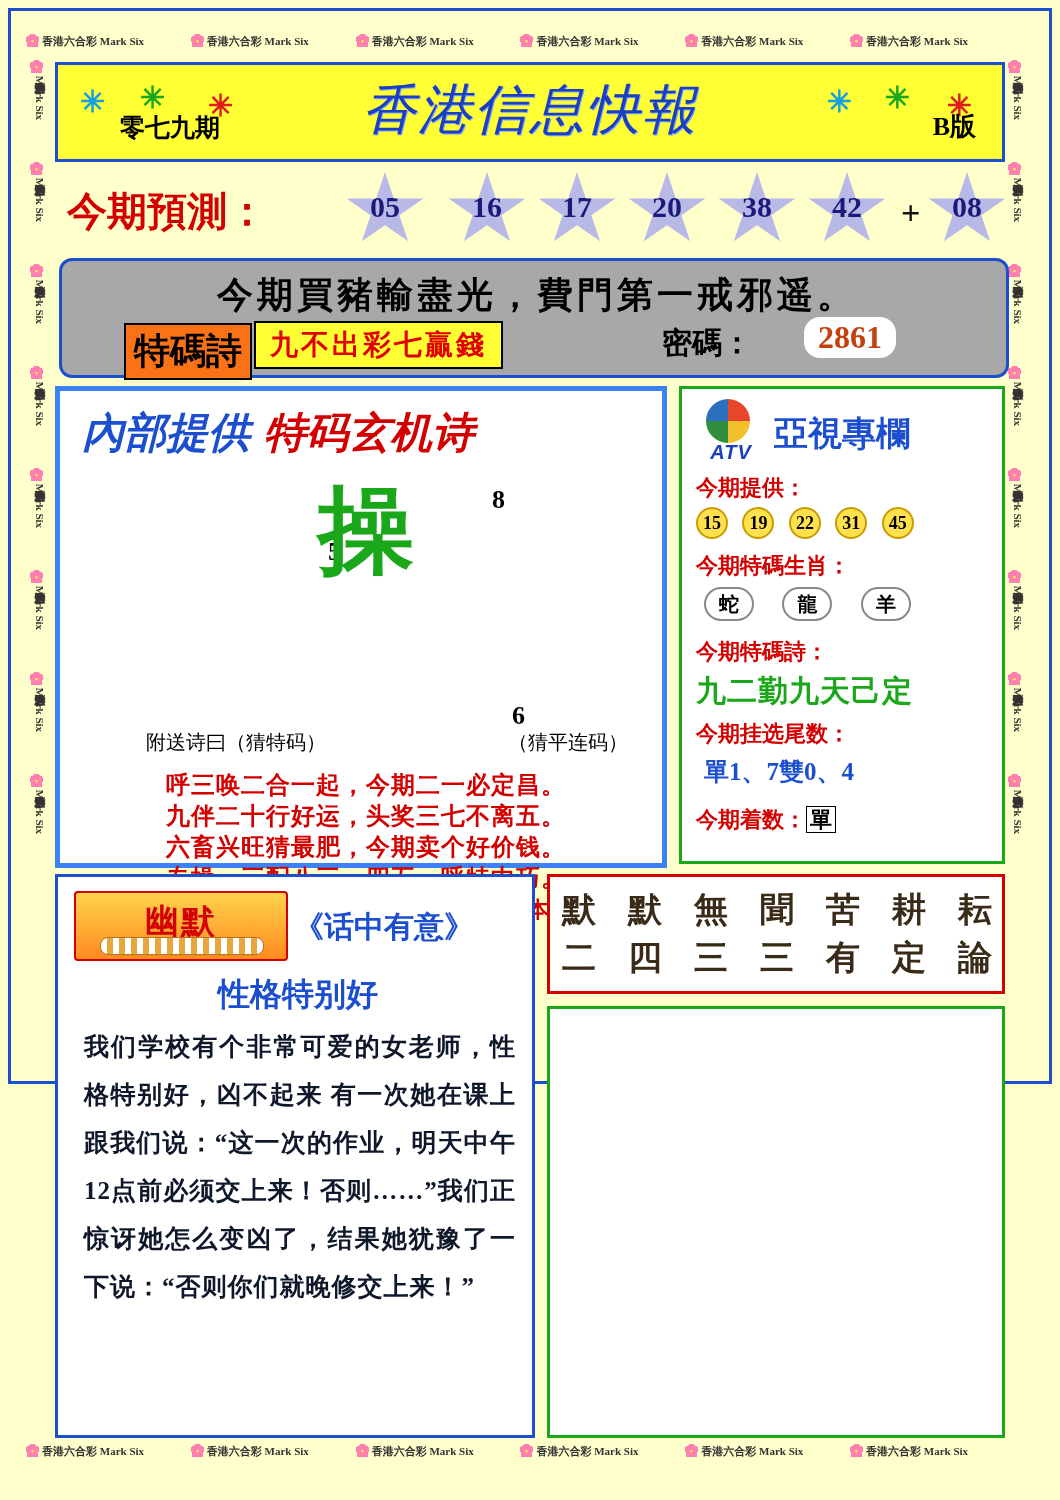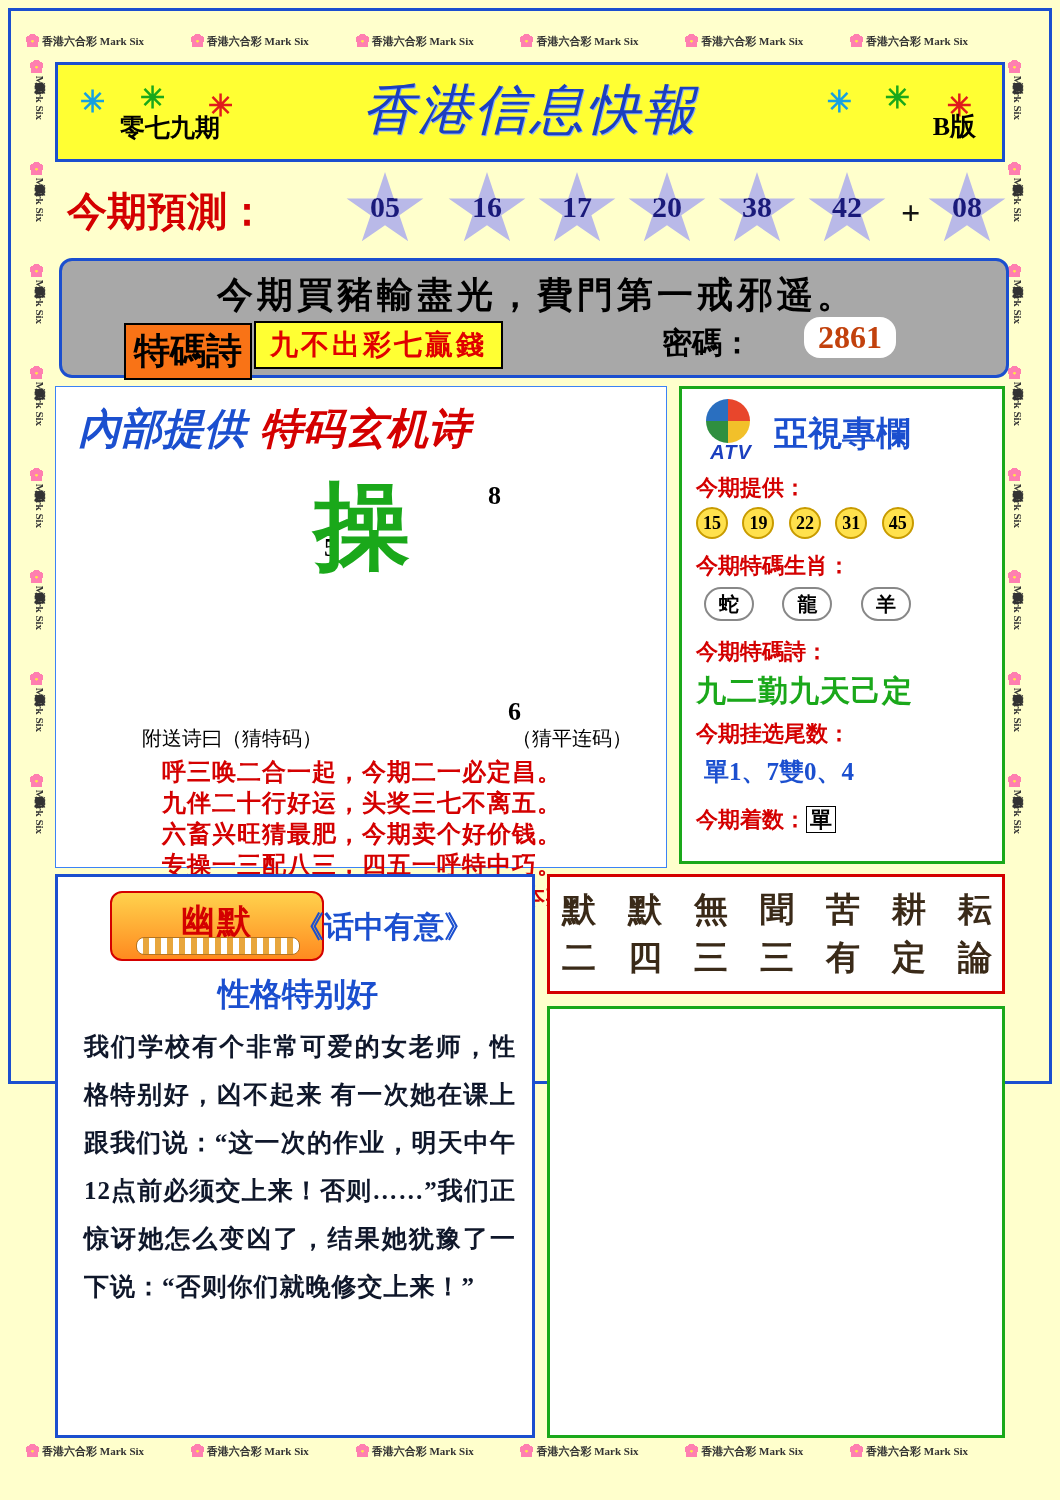--- a/index.html
+++ b/index.html
@@ -144,21 +144,21 @@
   .mima-val{
     position:absolute;left:742px;top:56px;
     background:#fff;border-radius:16px;
     padding:2px 14px;
     font-family:"Liberation Serif", serif;font-size:32px;font-weight:bold;color:#c2410c;
   }
 
   
   .panel-left{
     position:absolute;left:0;top:324px;width:612px;height:482px;
-    background:#fff;border:1px solid #3b82f6;box-sizing:border-box;
+    background:#fff;border:5px solid #3b82f6;box-sizing:border-box;
   }
   .pl-head{
     position:absolute;left:22px;top:14px;width:570px;height:56px;
   }
   .pl-head .blue{
     font-family:"Liberation Serif", serif;font-size:42px;font-weight:bold;
     color:#1b4fcf;font-style:italic;
   }
   .pl-head .red{
     font-family:"Liberation Serif", serif;font-size:42px;font-weight:bold;
@@ -173,21 +173,21 @@
   .num-6{position:absolute;left:452px;top:310px;font-family:"Liberation Serif",serif;font-size:26px;font-weight:bold;color:#000;}
   .subnote-l{
     position:absolute;left:86px;top:338px;
     font-family:"Liberation Serif", serif;font-size:20px;color:#000;text-align:center;
   }
   .subnote-r{
     position:absolute;right:34px;top:338px;
     font-family:"Liberation Serif", serif;font-size:20px;color:#000;
   }
   .poem-lines{
-    position:absolute;left:0;top:370px;width:612px;
+    position:absolute;left:0;top:379px;width:612px;
   }
   .poem-lines div{
     text-align:center;
     font-family:"Liberation Serif", serif;
     font-size:24px;font-weight:bold;color:#d40000;
     line-height:31px;letter-spacing:1px;
     white-space:nowrap;
   }
   .poem-lines div.last{font-size:22px;}
 
@@ -251,21 +251,21 @@
   .r-bet b{color:#000;border:1px solid #000;padding:0 3px;}
 
   
   .panel-humor{
     position:absolute;left:0;top:812px;width:480px;height:564px;
     background:#fff;border:3px solid #1b4fcf;box-sizing:border-box;
   }
   .humor-badge{
     position:absolute;left:16px;top:14px;width:210px;height:66px;
     background:linear-gradient(#ffd24d,#ff8a1f);
-    border:2px solid #d40000;border-radius:12px;margin-left:36px;
+    border:2px solid #d40000;border-radius:4px;
   }
   .humor-badge span{
     position:absolute;left:0;top:6px;width:210px;text-align:center;
     font-family:"Liberation Serif", serif;font-size:34px;font-weight:bold;color:#d40000;
     letter-spacing:2px;
   }
   .humor-badge .under{
     position:absolute;left:24px;top:44px;width:162px;height:16px;
     background:repeating-linear-gradient(90deg,#fff 0 6px,#e8a63c 6px 12px);
     border:1px solid #b5741f;border-radius:8px;

